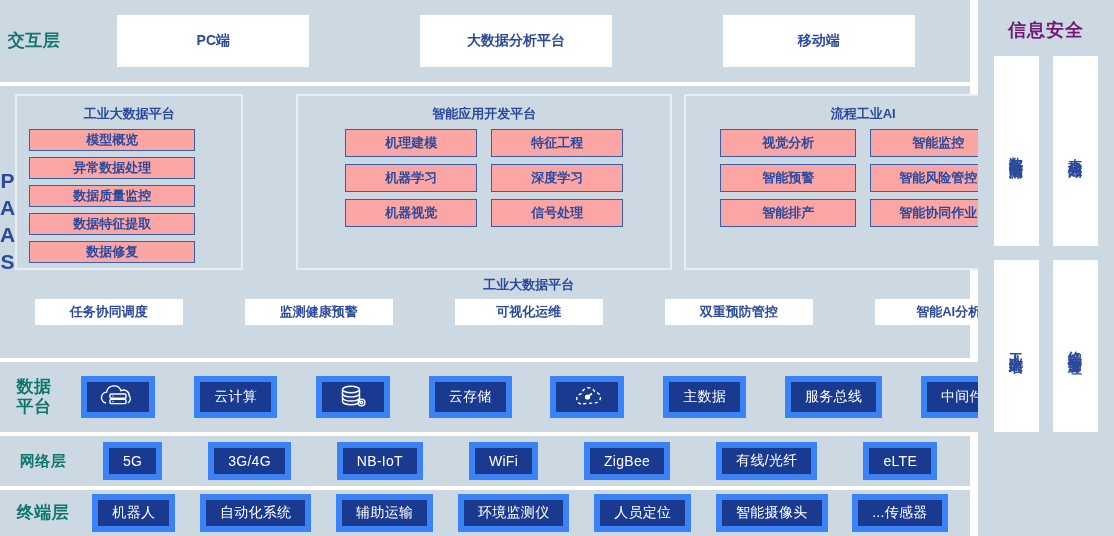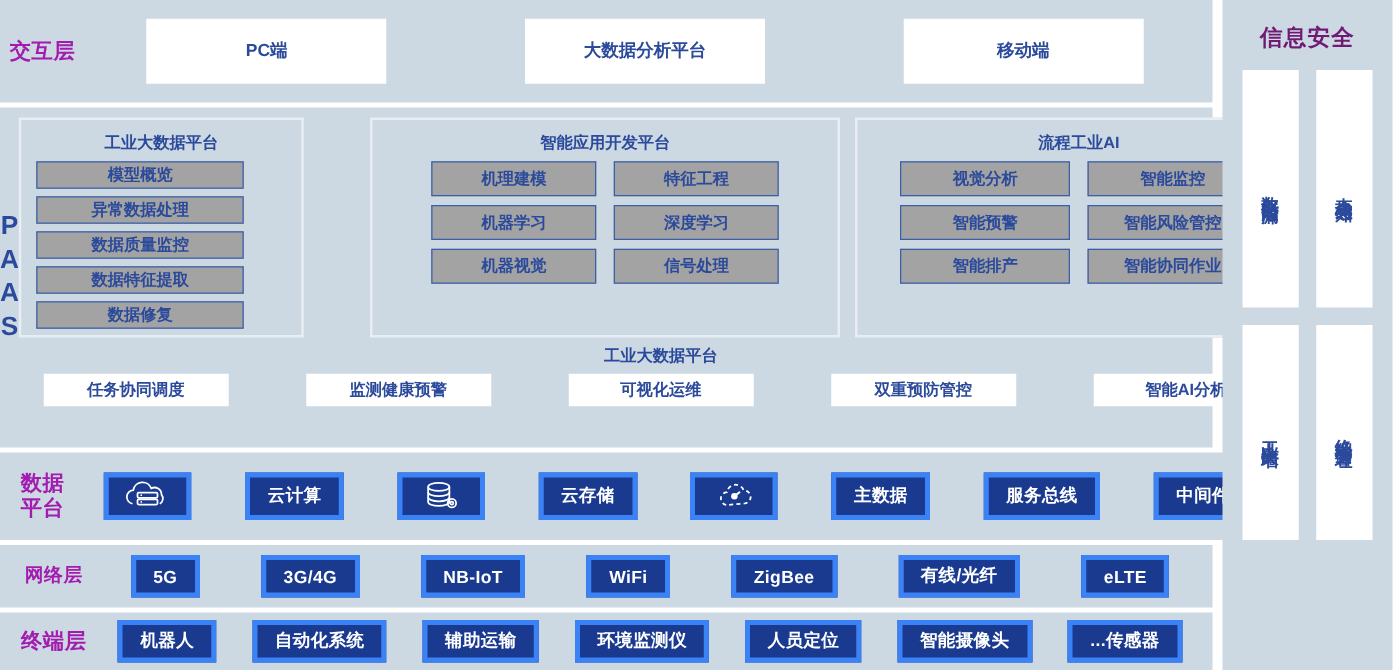--- a/index.html
+++ b/index.html
@@ -13,21 +13,21 @@
   .canvas{position:relative;width:1114px;height:536px;background:#ffffff;}
 
   
   .band{
     position:absolute;
     background:#ccd8e2;
     display:flex;
     align-items:center;
   }
   .band-label{
-    color:#a21caf;
+    color:#0f766e;
     font-weight:700;
     letter-spacing:.5px;
     text-align:center;
     flex:0 0 auto;
     line-height:1.15;
   }
 
   
   #interaction-layer{left:0;top:0;width:970px;height:82px;}
   #interaction-layer .band-label{
@@ -59,21 +59,21 @@
     background:#ccd8e2;
     padding:6px 12px 8px;
     display:flex;flex-direction:column;
   }
   .pgroup-title{
     text-align:center;font-size:13px;color:#2b4a9b;font-weight:600;
     margin:3px 0 6px;
   }
   .pgroup-items{display:flex;flex-wrap:wrap;gap:7px 14px;justify-content:center;}
   .pbox{
-    background:#a3a3a3;border:1px solid #3a5fa8;
+    background:#fca5a5;border:1px solid #3a5fa8;
     display:flex;align-items:center;justify-content:center;
     font-size:13px;color:#2b4a9b;font-weight:600;
   }
   
   #pgroup-bigdata{width:200px;}
   #pgroup-bigdata .pgroup-items{flex-direction:column;flex-wrap:nowrap;gap:6px;}
   #pgroup-bigdata .pbox{width:164px;height:20px;}
   
   #pgroup-app{width:348px;margin-left:41px;}
   #pgroup-app .pbox{width:130px;height:26px;}
@@ -99,24 +99,24 @@
   #network-layer{left:0;top:436px;width:970px;height:50px;}
   #terminal-layer{left:0;top:490px;width:970px;height:46px;}
 
   #data-layer .band-label{width:56px;font-size:17px;padding-left:6px;}
   #network-layer .band-label{width:74px;font-size:15px;padding-left:6px;}
   #terminal-layer .band-label{width:74px;font-size:17px;padding-left:6px;}
 
   .chips{flex:1;display:flex;align-items:center;justify-content:space-around;padding-right:10px;}
   .chip{
     background:#1a3a8f;color:#ffffff;
-    border:4px solid #3b82f6;
+    border:6px solid #3b82f6;
     height:26px;padding:0 14px;
     display:flex;align-items:center;justify-content:center;
-    font-size:14px;font-weight:700;letter-spacing:.3px;
+    font-size:14px;font-weight:400;letter-spacing:.3px;
     white-space:nowrap;
   }
   #data-layer .chip{height:30px;font-size:14px;}
   .chip-icon{padding:0;width:62px;}
   .chip-icon svg{display:block;}
 
   
   #security-panel{
     position:absolute;left:978px;top:0;width:136px;height:536px;
     background:#ccd8e2;

